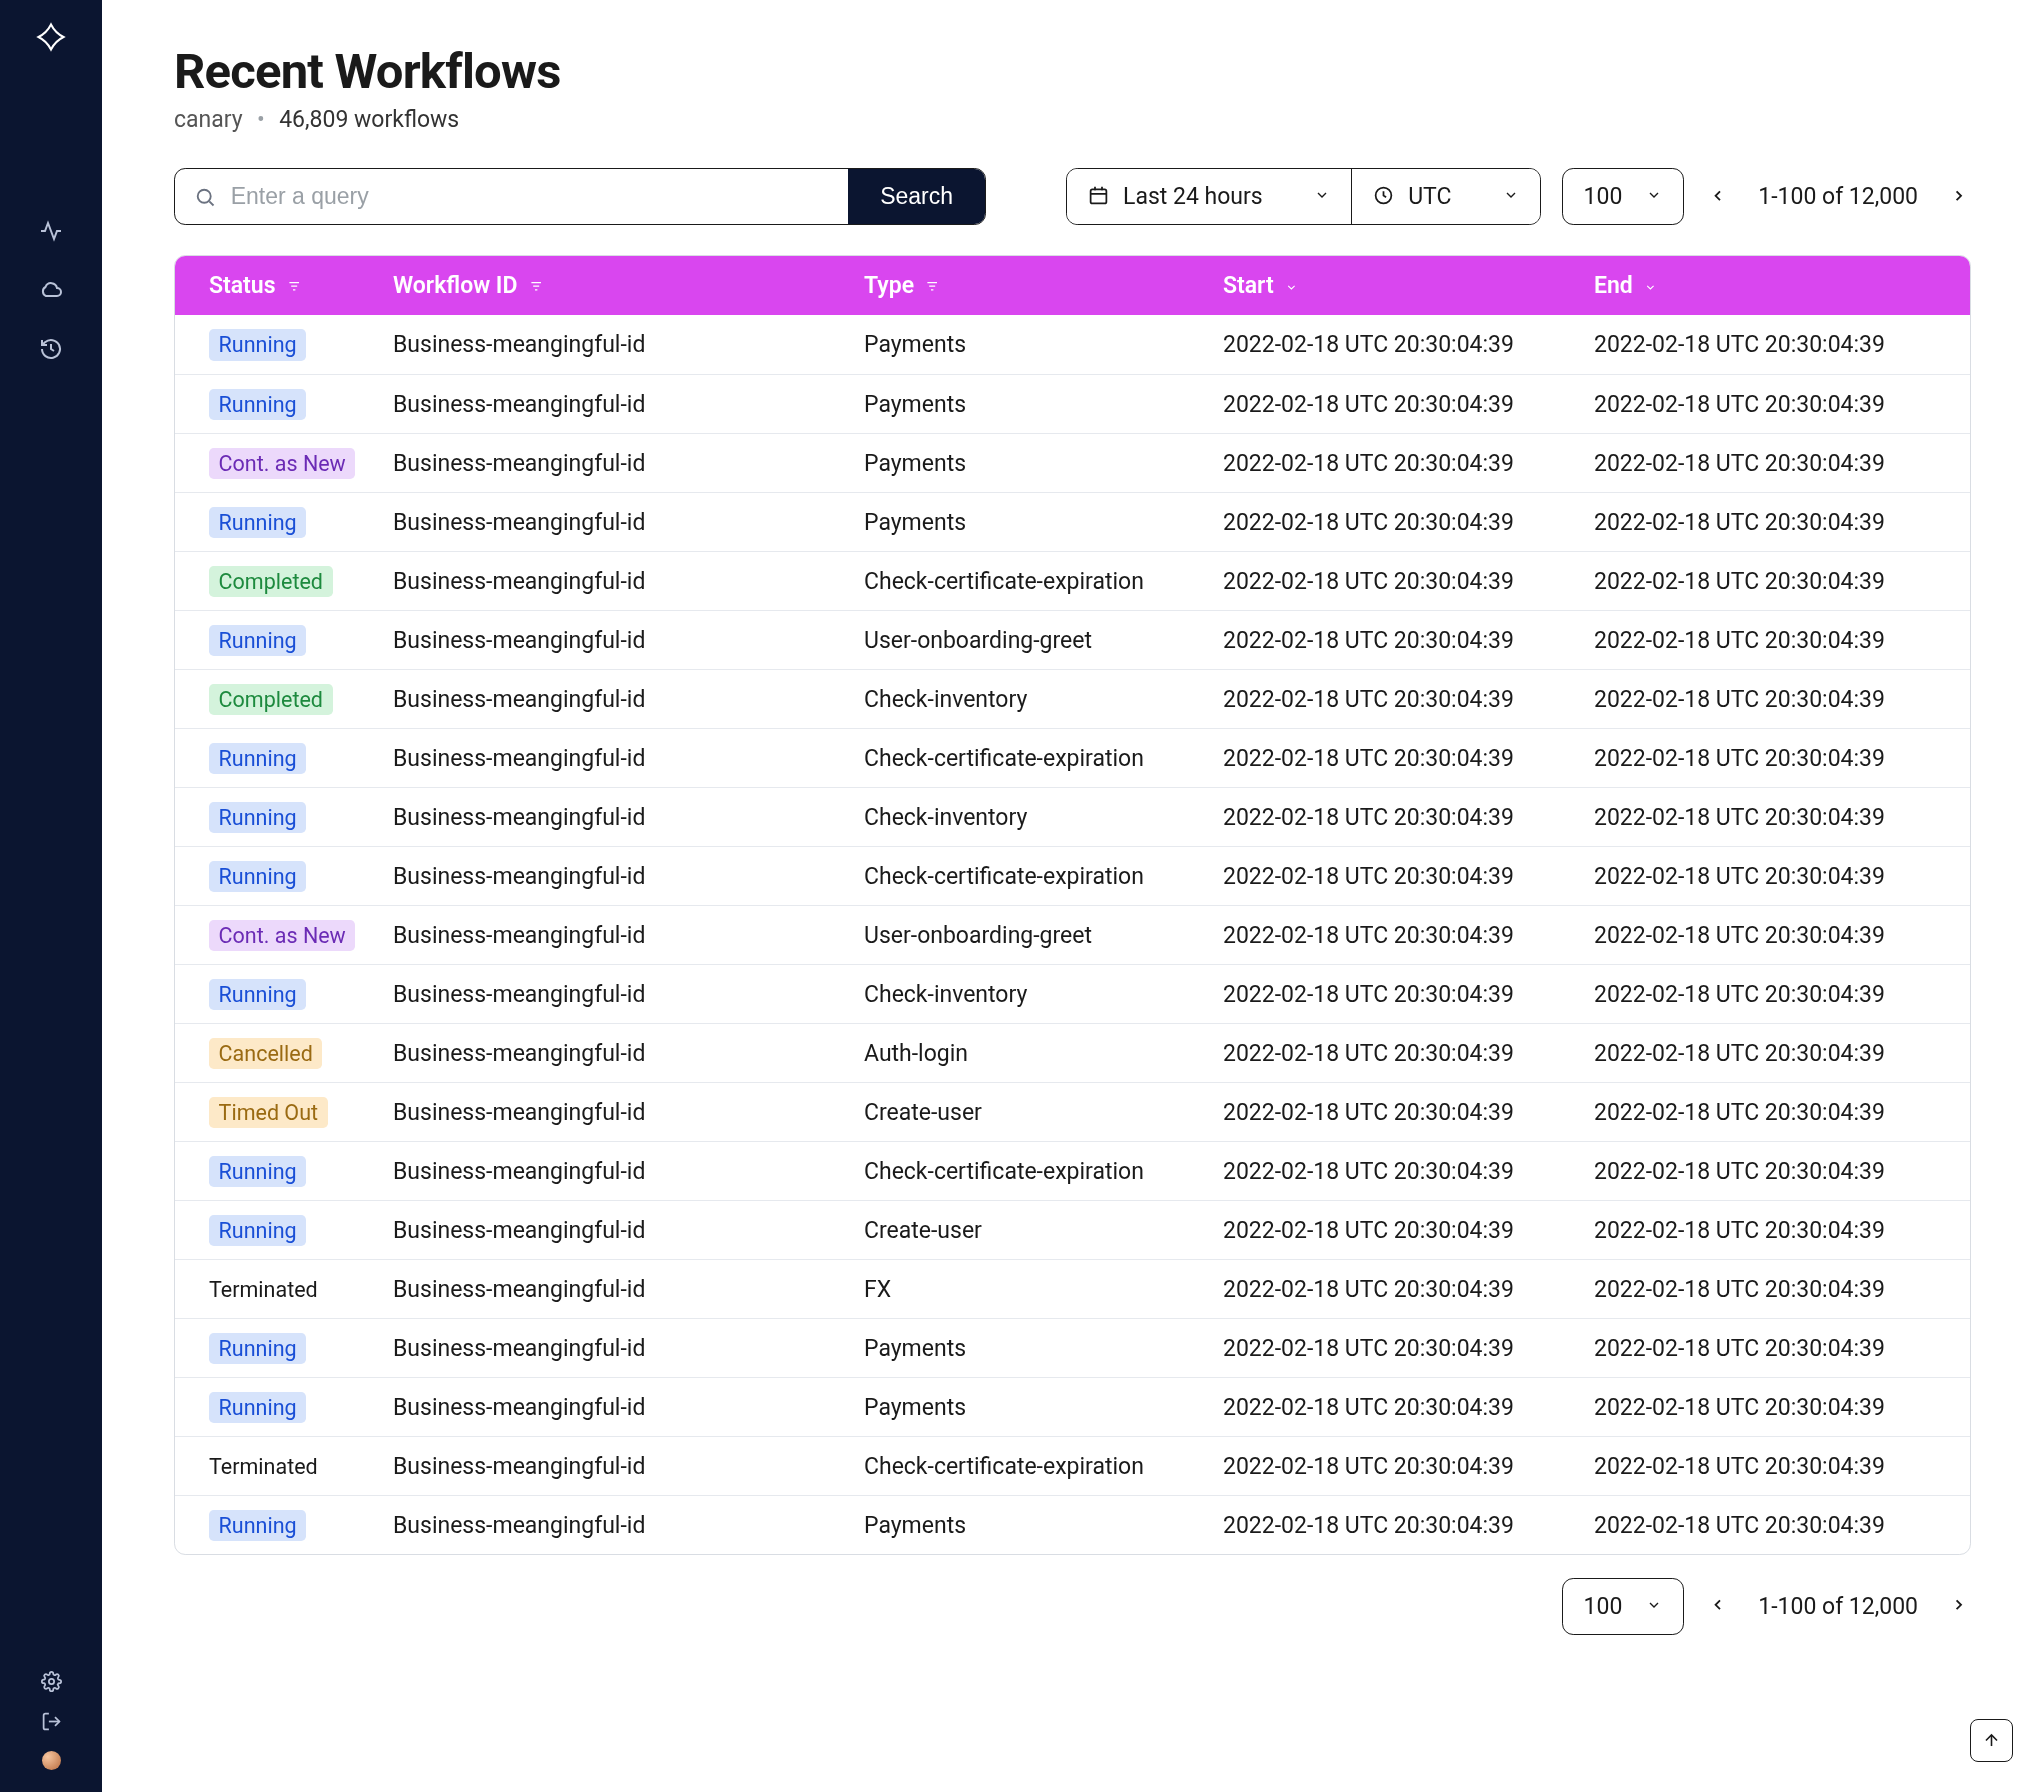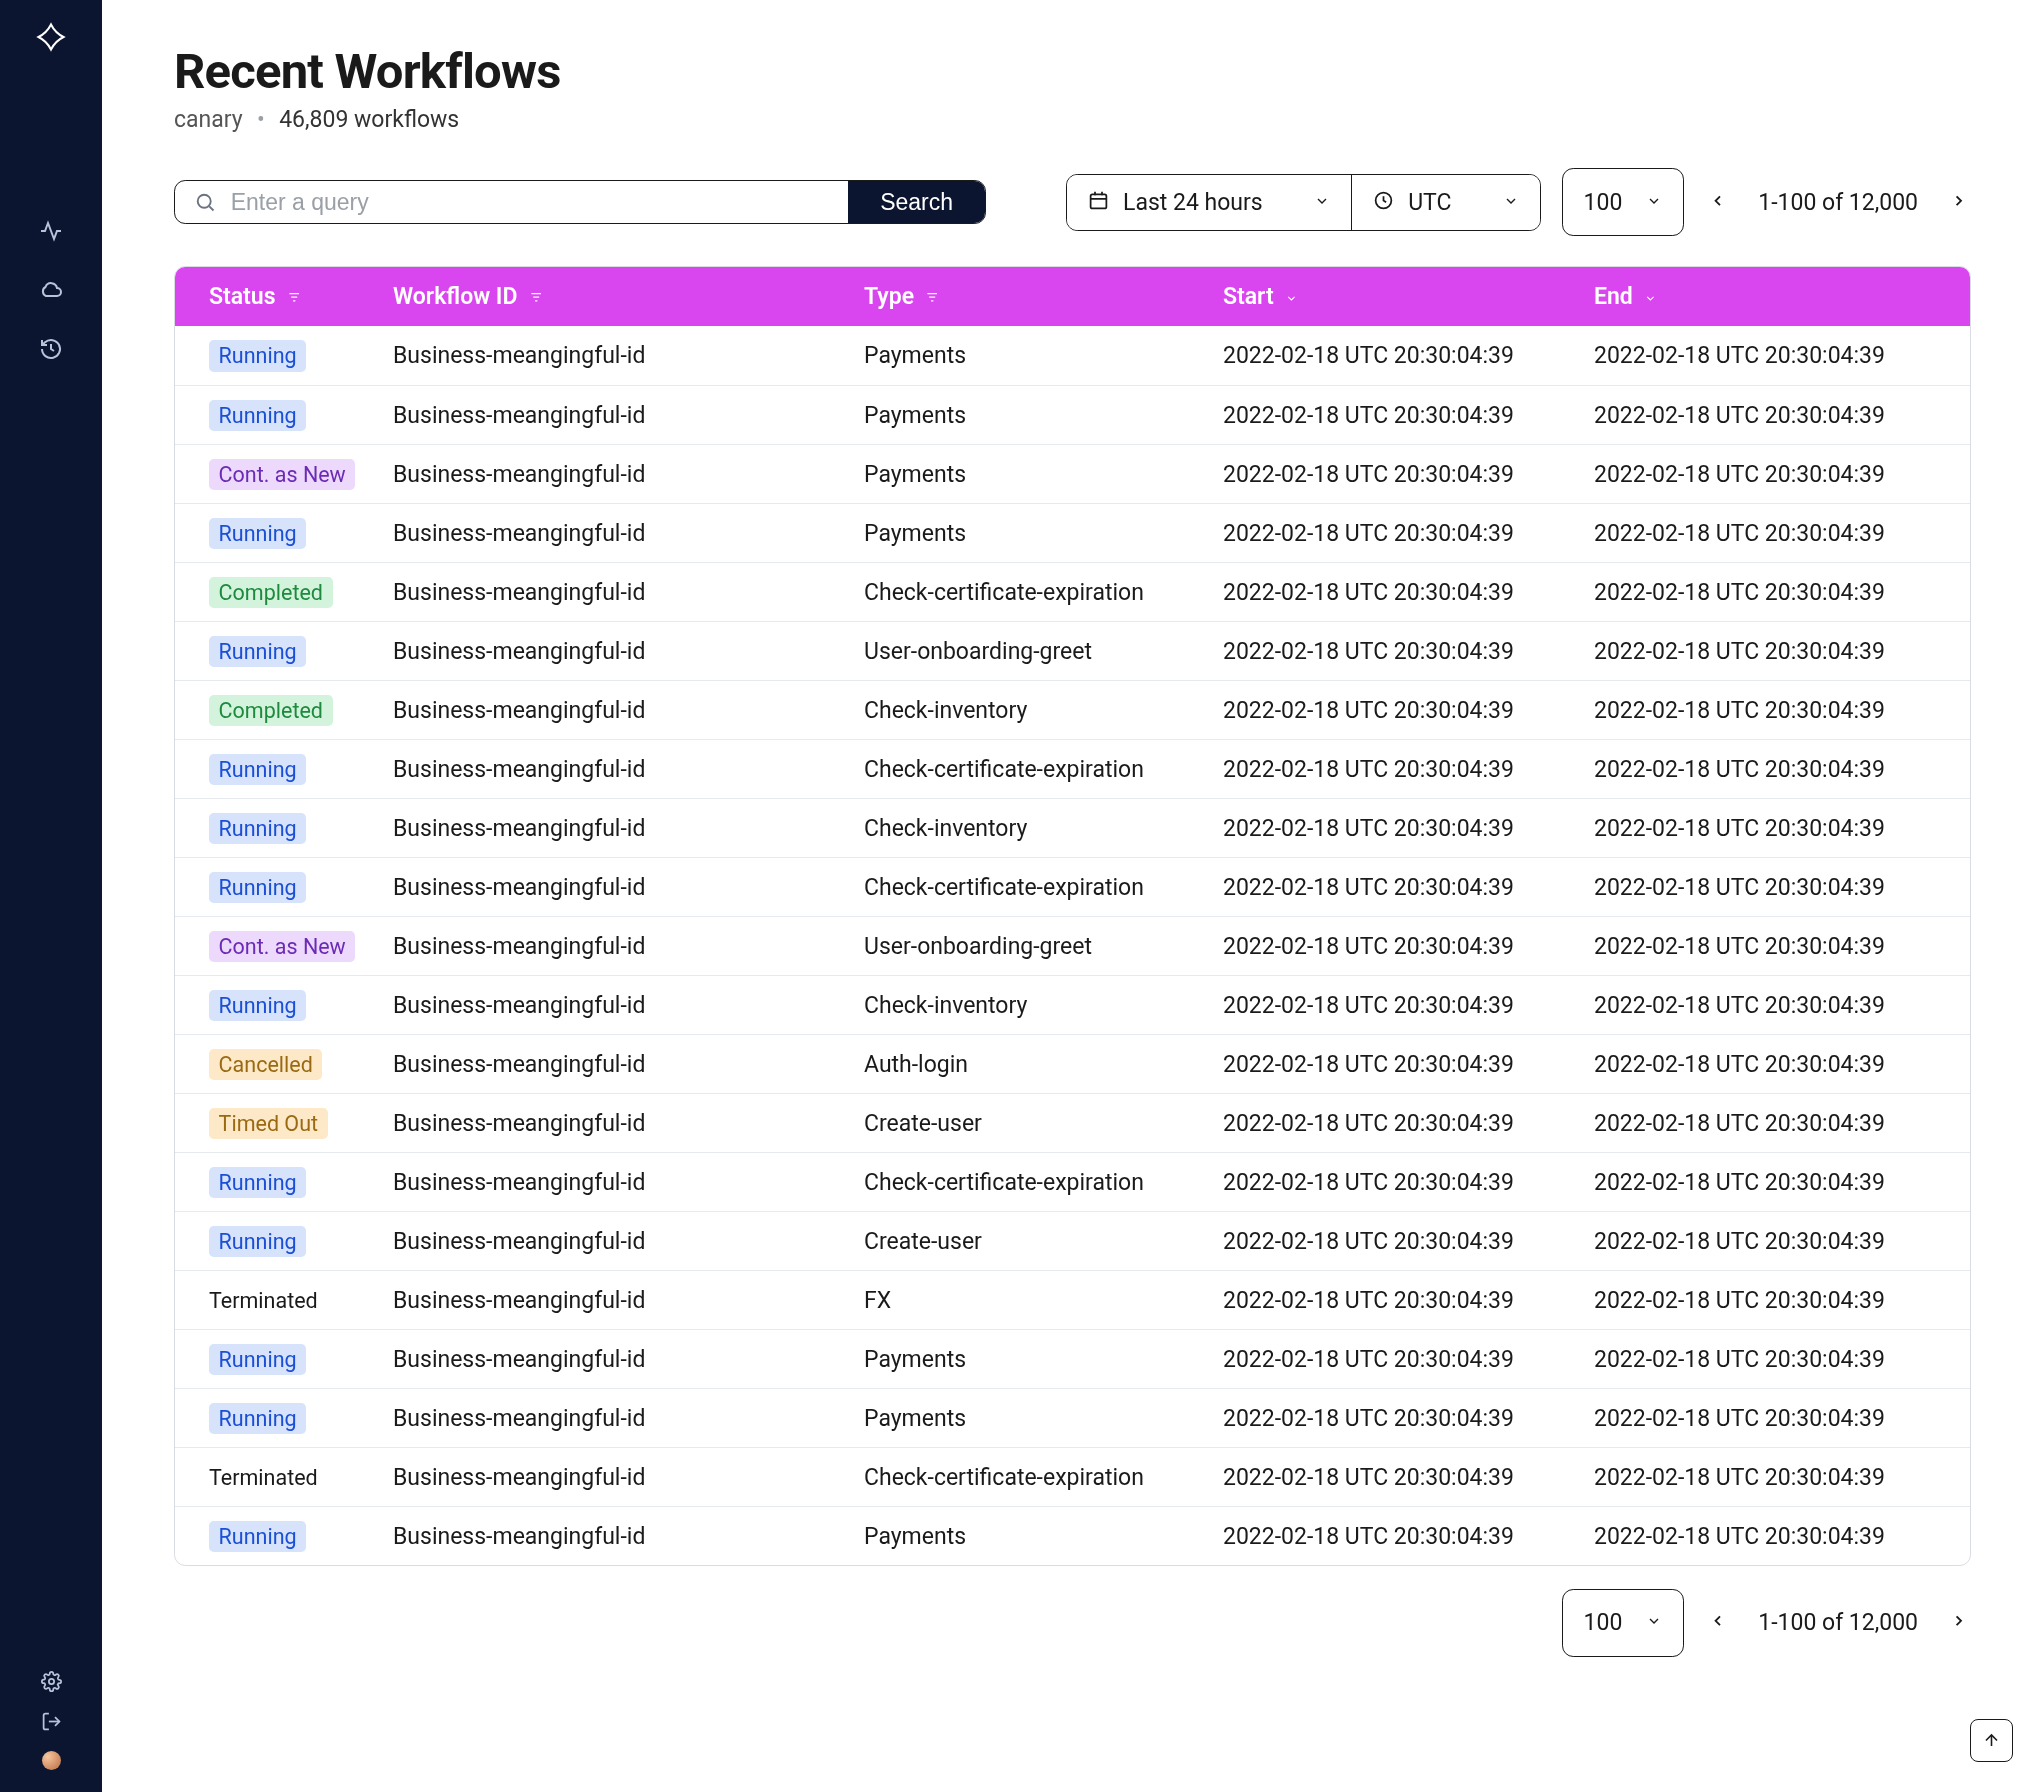--- a/index.html
+++ b/index.html
@@ -39,21 +39,21 @@
 .toolbar {
   display: flex; align-items: center; justify-content: space-between;
   margin-top: 35px; margin-bottom: 30px; gap: 19px;
 }
 .toolbar-left { display: flex; flex: 0 0 auto; }
 .toolbar-right { display: flex; align-items: center; gap: 21px; justify-content: flex-end; }
 
 .search-wrap {
   display: flex; align-items: stretch;
   border: 1.6px solid #1a1a1a; border-radius: 11.2px; overflow: hidden;
-  height: 44px; width: 812px;
+  height: 57px; width: 812px;
 }
 .search-wrap .icon-slot { display: flex; align-items: center; padding-left: 19px; }
 .search-wrap input {
   flex: 1; border: none; outline: none; font-size: 23px; padding: 0 14.4px;
 }
 .search-wrap input::placeholder { color: #9aa0a6; }
 .search-wrap button.search-btn {
   background: #0b1530; color: #fff; border: none; font-size: 23px;
   padding: 0 32px; cursor: pointer;
 }
@@ -65,21 +65,21 @@
 .seg-group .seg {
   display: flex; align-items: center; gap: 14.4px; padding: 0 21px; cursor: pointer;
   background: #fff;
 }
 .seg-group .seg + .seg { border-left: 1.6px solid #1a1a1a; }
 .seg .label { font-size: 23px; }
 .seg .spacer { width: 22.3px; }
 
 .select-box {
   display: flex; align-items: center; gap: 24px;
-  border: 1.6px solid #1a1a1a; border-radius: 11.2px; height: 68px;
+  border: 1.6px solid #1a1a1a; border-radius: 11.2px; height: 57px;
   padding: 0 21px; cursor: pointer;
 }
 .select-box .label { font-size: 23px; }
 
 .pager { display: flex; align-items: center; gap: 29px; }
 .pager-text { font-size: 23px; }
 .pager-btn { background: none; border: none; cursor: pointer; padding: 3.2px; }
 
 
 .table-wrap {

